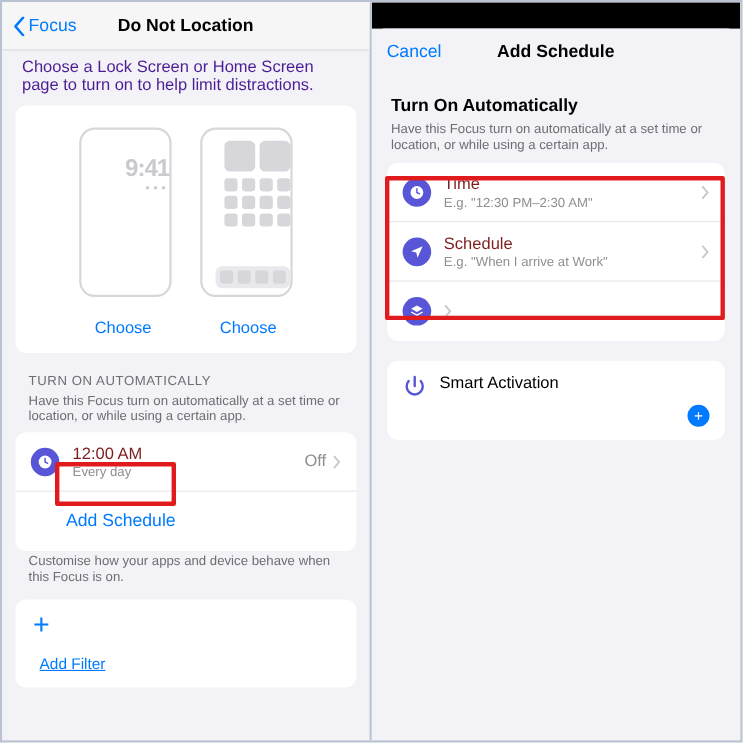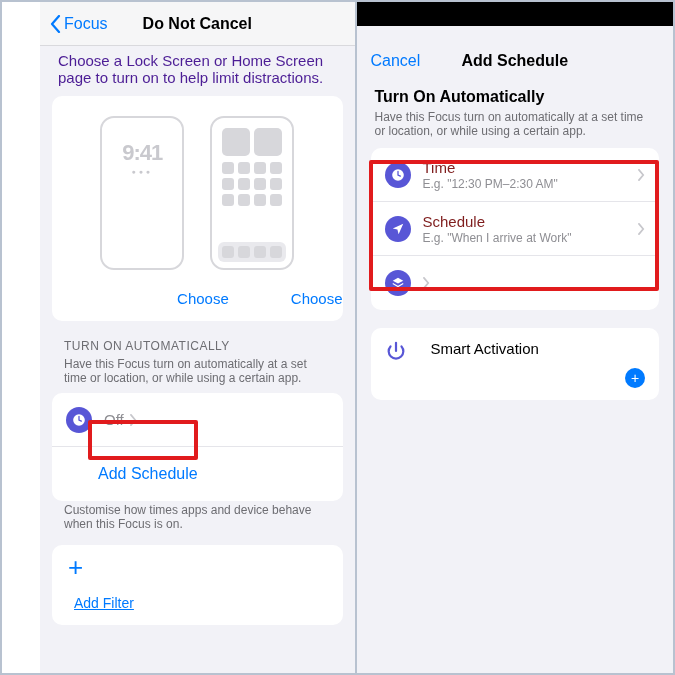--- a/index.html
+++ b/index.html
@@ -9,21 +9,20 @@
     width: 675px;
     height: 675px;
     overflow: hidden;
     position: relative;
     border: 2px solid #b8c2d0;
   }
   .two-up {
     display: flex;
     width: 100%;
     height: 100%;
-    padding-left: 38px;
   }
   .pane {
     width: 50%;
     height: 100%;
     background: #f2f2f7;
     position: relative;
     overflow: hidden;
     border-right: 2px solid #b8c2d0;
   }
   .pane:last-child { border-right: none; }
@@ -76,21 +75,21 @@
     padding: 20px 10px 10px 10px;
   }
   .phone-outline {
     width: 84px;
     height: 154px;
     border: 2px solid #d7d7db;
     border-radius: 14px;
     position: relative;
     display: flex;
     flex-direction: column;
-    align-items: center;
+    align-items: flex-end;
     padding-top: 22px;
   }
   .lock-time {
     color: #c9c9ce;
     font-size: 22px;
     font-weight: 600;
     letter-spacing: -1px;
   }
   .lock-dots {
     color: #c9c9ce;
@@ -115,21 +114,21 @@
     padding: 4px;
     border-radius: 6px;
   }
   .dock-row .sq { width:12px; height:12px; background:#d7d7db; border-radius:3px; }
   .choose {
     text-align: center;
     font-size: 15px;
     color: #007aff;
     padding: 10px 0 14px 0;
   }
-  .choose-row { display:flex; justify-content:flex-end; gap:62px; }
+  .choose-row { display:flex; justify-content:center; gap:62px; }
 
   .section-header {
     font-size: 12px;
     color: #6d6d72;
     text-transform: uppercase;
     padding: 18px 24px 2px 24px;
     letter-spacing: 0.5px;
   }
   .section-sub {
     font-size: 12px;
@@ -209,21 +208,21 @@
   .sheet {
     background: #f2f2f7;
     border-radius: 12px 12px 0 0;
     height: calc(100% - 24px);
     overflow: hidden;
     position: relative;
   }
   .sheet-nav {
     height: 44px;
     display: flex;
-    align-items: flex-end;
+    align-items: center;
     justify-content: center;
     position: relative;
   }
   .sheet-nav .nav-left {
     left: 14px;
   }
 
   .right-section-title {
     font-size: 16px;
     font-weight: 600;
@@ -240,21 +239,21 @@
     border: 4px solid #e11b1d;
     pointer-events: none;
   }
 
   .smart-card {
     background: #fff;
     border-radius: 10px;
     margin: 18px 14px 0 14px;
     padding: 12px 14px;
     display: flex;
-    gap: 24px;
+    gap: 12px;
     align-items: flex-start;
   }
   .smart-icon {
     color: #3b5bdb;
   }
   .smart-main { flex: 1; }
   .smart-title { font-size: 15px; color: #000; font-weight: 500; }
   .smart-sub { font-size: 12px; color: #8e8e93; margin-top: 3px; }
   .plus-circle {
     width: 20px; height: 20px;
@@ -276,21 +275,21 @@
   <div class="pane">
     <div class="navbar">
       <div class="nav-left">
         <span class="chev-left">
           <svg viewBox="0 0 12 18" width="12" height="18">
               <path d="M9 1 L2 9 L9 17" stroke="#007aff" stroke-width="2.2" fill="none" stroke-linecap="round" stroke-linejoin="round"></path>
             </svg>
         </span>
         <span>Focus</span>
       </div>
-      <div class="nav-title">Do Not Cancel</div>
+      <div class="nav-title">Do Not Location</div>
     </div>
 
     <div class="section-desc">Choose a Lock Screen or Home Screen page to turn on to help limit distractions.</div>
 
     <div class="card">
       <div class="screens-row">
         <div class="phone-outline">
           <div class="lock-time">9:41</div>
           <div class="lock-dots">●●●</div>
         </div>
@@ -331,36 +330,40 @@
     <div class="section-sub">Have this Focus turn on automatically at a set time or location, or while using a certain app.</div>
 
     <div class="list">
       <div class="list-row">
         <div class="row-icon" style="background:#5856d6;">
           <svg width="14" height="14" viewBox="0 0 24 24">
               <circle cx="12" cy="12" r="10" fill="#fff"></circle>
               <path d="M12 6v6l4 2" stroke="#5856d6" stroke-width="2.2" fill="none" stroke-linecap="round"></path>
             </svg>
         </div>
+        <div class="row-main">
+          <div class="row-title">12:00 AM</div>
+          <div class="row-sub">Every day</div>
+        </div>
         <div class="row-right">
           <span>Off</span>
           <span class="chev">
             <svg viewBox="0 0 8 14" width="7" height="12">
                 <path d="M1 1l5 6-5 6" stroke="#c7c7cc" stroke-width="2" fill="none" stroke-linecap="round"></path>
               </svg>
           </span>
         </div>
       </div>
       <div class="list-row" style="padding-left:46px;">
         <span style="color:#007aff;">Add Schedule</span>
       </div>
     </div>
     <div class="red-highlight hi-add"></div>
 
-    <div class="section-sub">Customise how times apps and device behave when this Focus is on.</div>
+    <div class="section-sub">Customise how your apps and device behave when this Focus is on.</div>
 
     <div class="plus-box">
       <div class="plus">+</div>
       <div class="add-filter">Add Filter</div>
     </div>
   </div>
 
   <div class="pane">
     <div class="sheet-mask"></div>
     <div class="sheet">

